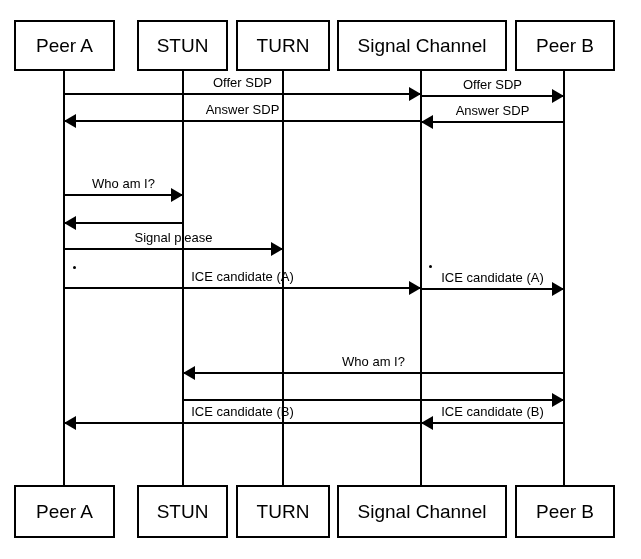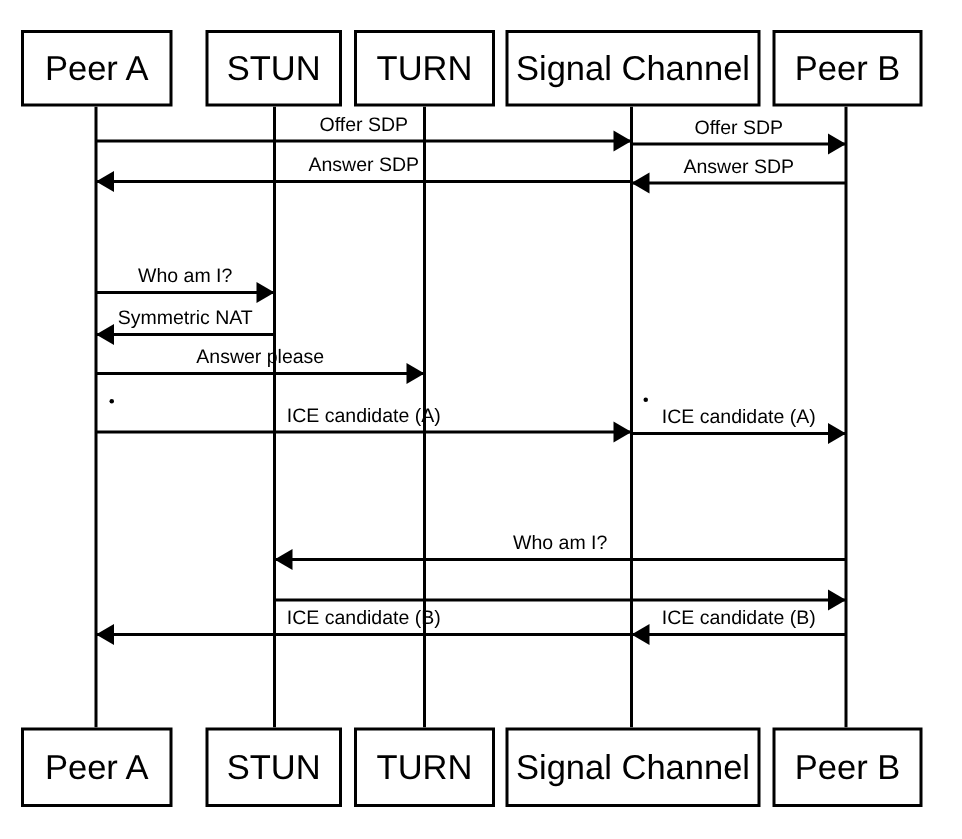--- a/index.html
+++ b/index.html
@@ -21,21 +21,21 @@
     border: 2px solid #000000;
     background: #ffffff;
     display: flex;
     align-items: center;
     justify-content: center;
     z-index: 3;
   }
   .actor-box.top    { top: 20px;  height: 51px; }
   .actor-box.bottom { top: 485px; height: 53px; }
   .actor-label {
-    font-size: 23px;
+    font-size: 19px;
     color: #000000;
     white-space: nowrap;
   }
   .lifeline {
     position: absolute;
     top: 71px;
     height: 414px;
     width: 1.6px;
     background: #000000;
     z-index: 1;
@@ -123,24 +123,23 @@
     <div class="arrowhead left" style="left: 64px; top: 114px;"></div>
     <div class="msg-label" style="left: 122.5px; top: 102px;">Answer SDP</div>
     <div class="msg-line" style="left: 421px; top: 121px; width: 143px;"></div>
     <div class="arrowhead left" style="left: 421px; top: 115px;"></div>
     <div class="msg-label" style="left: 372.5px; top: 103px;">Answer SDP</div>
     <div class="msg-line" style="left: 64px; top: 194px; width: 119px;"></div>
     <div class="arrowhead right" style="left: 171px; top: 188px;"></div>
     <div class="msg-label" style="left: 3.5px; top: 176px;">Who am I?</div>
     <div class="msg-line" style="left: 64px; top: 222px; width: 119px;"></div>
     <div class="arrowhead left" style="left: 64px; top: 216px;"></div>
-    <div class="msg-label" style="left: 3.5px; top: 204px;">Symmetric NAT</div>
     <div class="msg-line" style="left: 64px; top: 248px; width: 219px;"></div>
     <div class="arrowhead right" style="left: 271px; top: 242px;"></div>
-    <div class="msg-label" style="left: 53.5px; top: 230px;">Answer please</div>
+    <div class="msg-label" style="left: 53.5px; top: 230px;">Signal please</div>
     <div class="msg-line" style="left: 64px; top: 287px; width: 357px;"></div>
     <div class="arrowhead right" style="left: 409px; top: 281px;"></div>
     <div class="msg-label" style="left: 122.5px; top: 269px;">ICE candidate (A)</div>
     <div class="msg-line" style="left: 421px; top: 288px; width: 143px;"></div>
     <div class="arrowhead right" style="left: 552px; top: 282px;"></div>
     <div class="msg-label" style="left: 372.5px; top: 270px;">ICE candidate (A)</div>
     <div class="msg-line" style="left: 183px; top: 372px; width: 381px;"></div>
     <div class="arrowhead left" style="left: 183px; top: 366px;"></div>
     <div class="msg-label" style="left: 253.5px; top: 354px;">Who am I?</div>
     <div class="msg-line" style="left: 183px; top: 399px; width: 381px;"></div>

